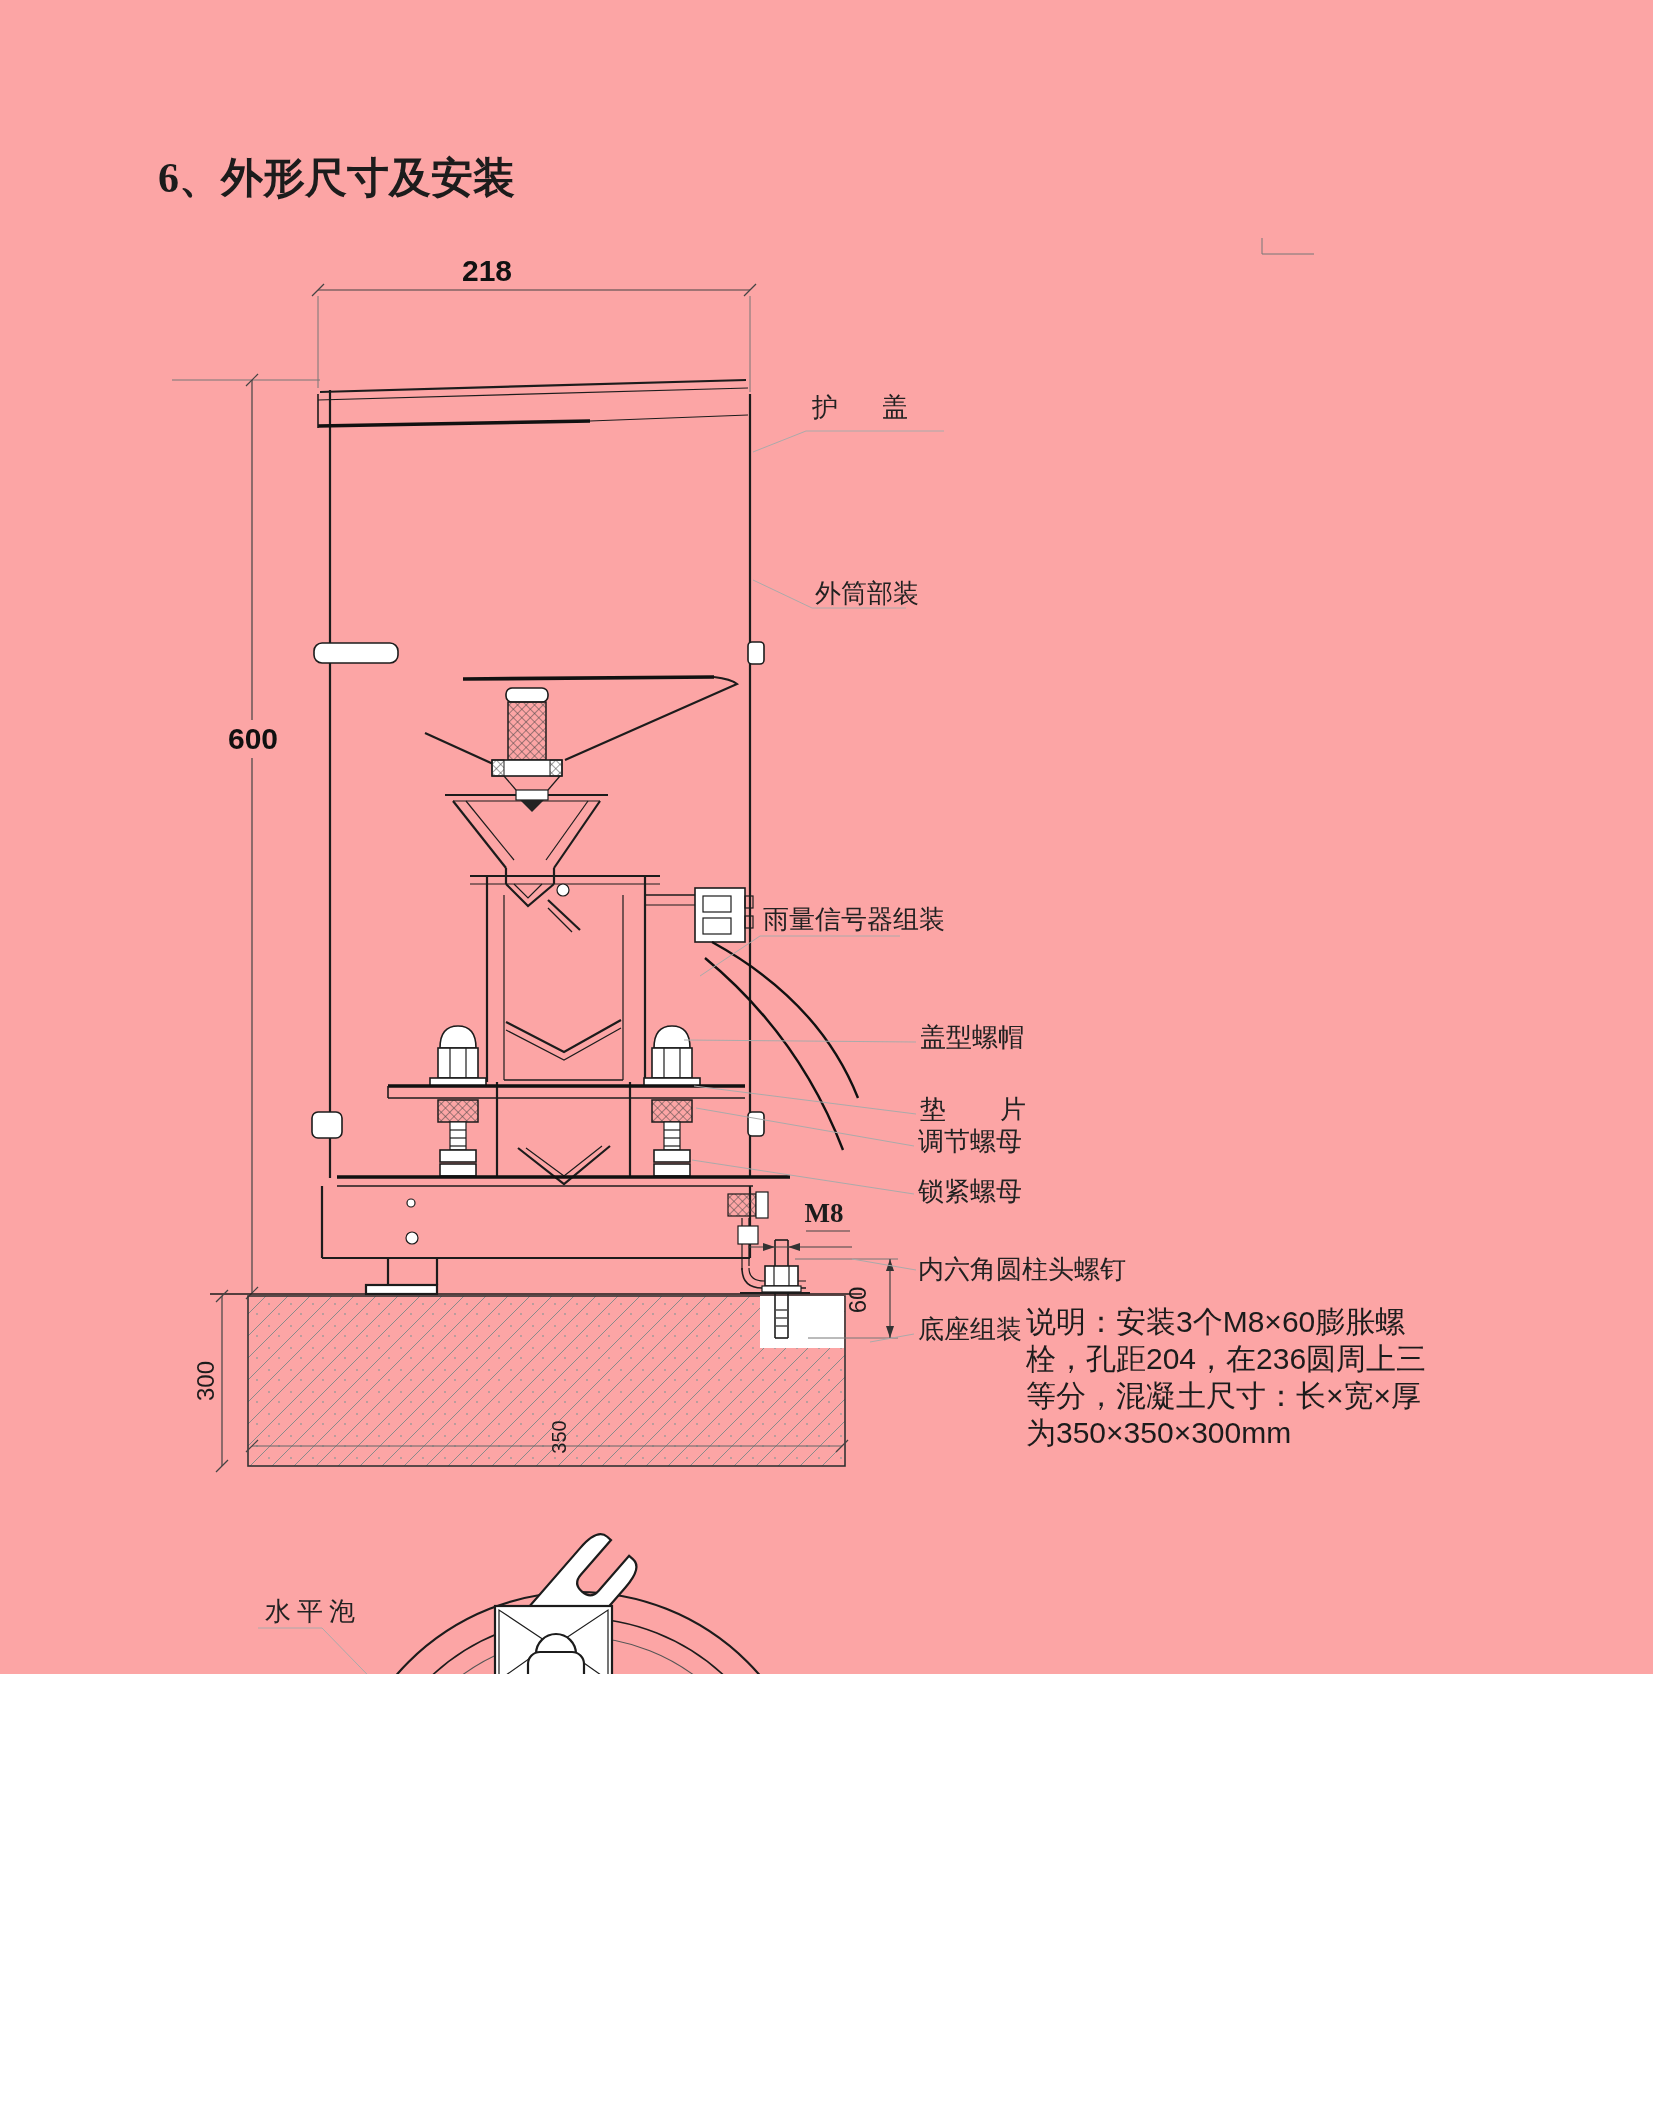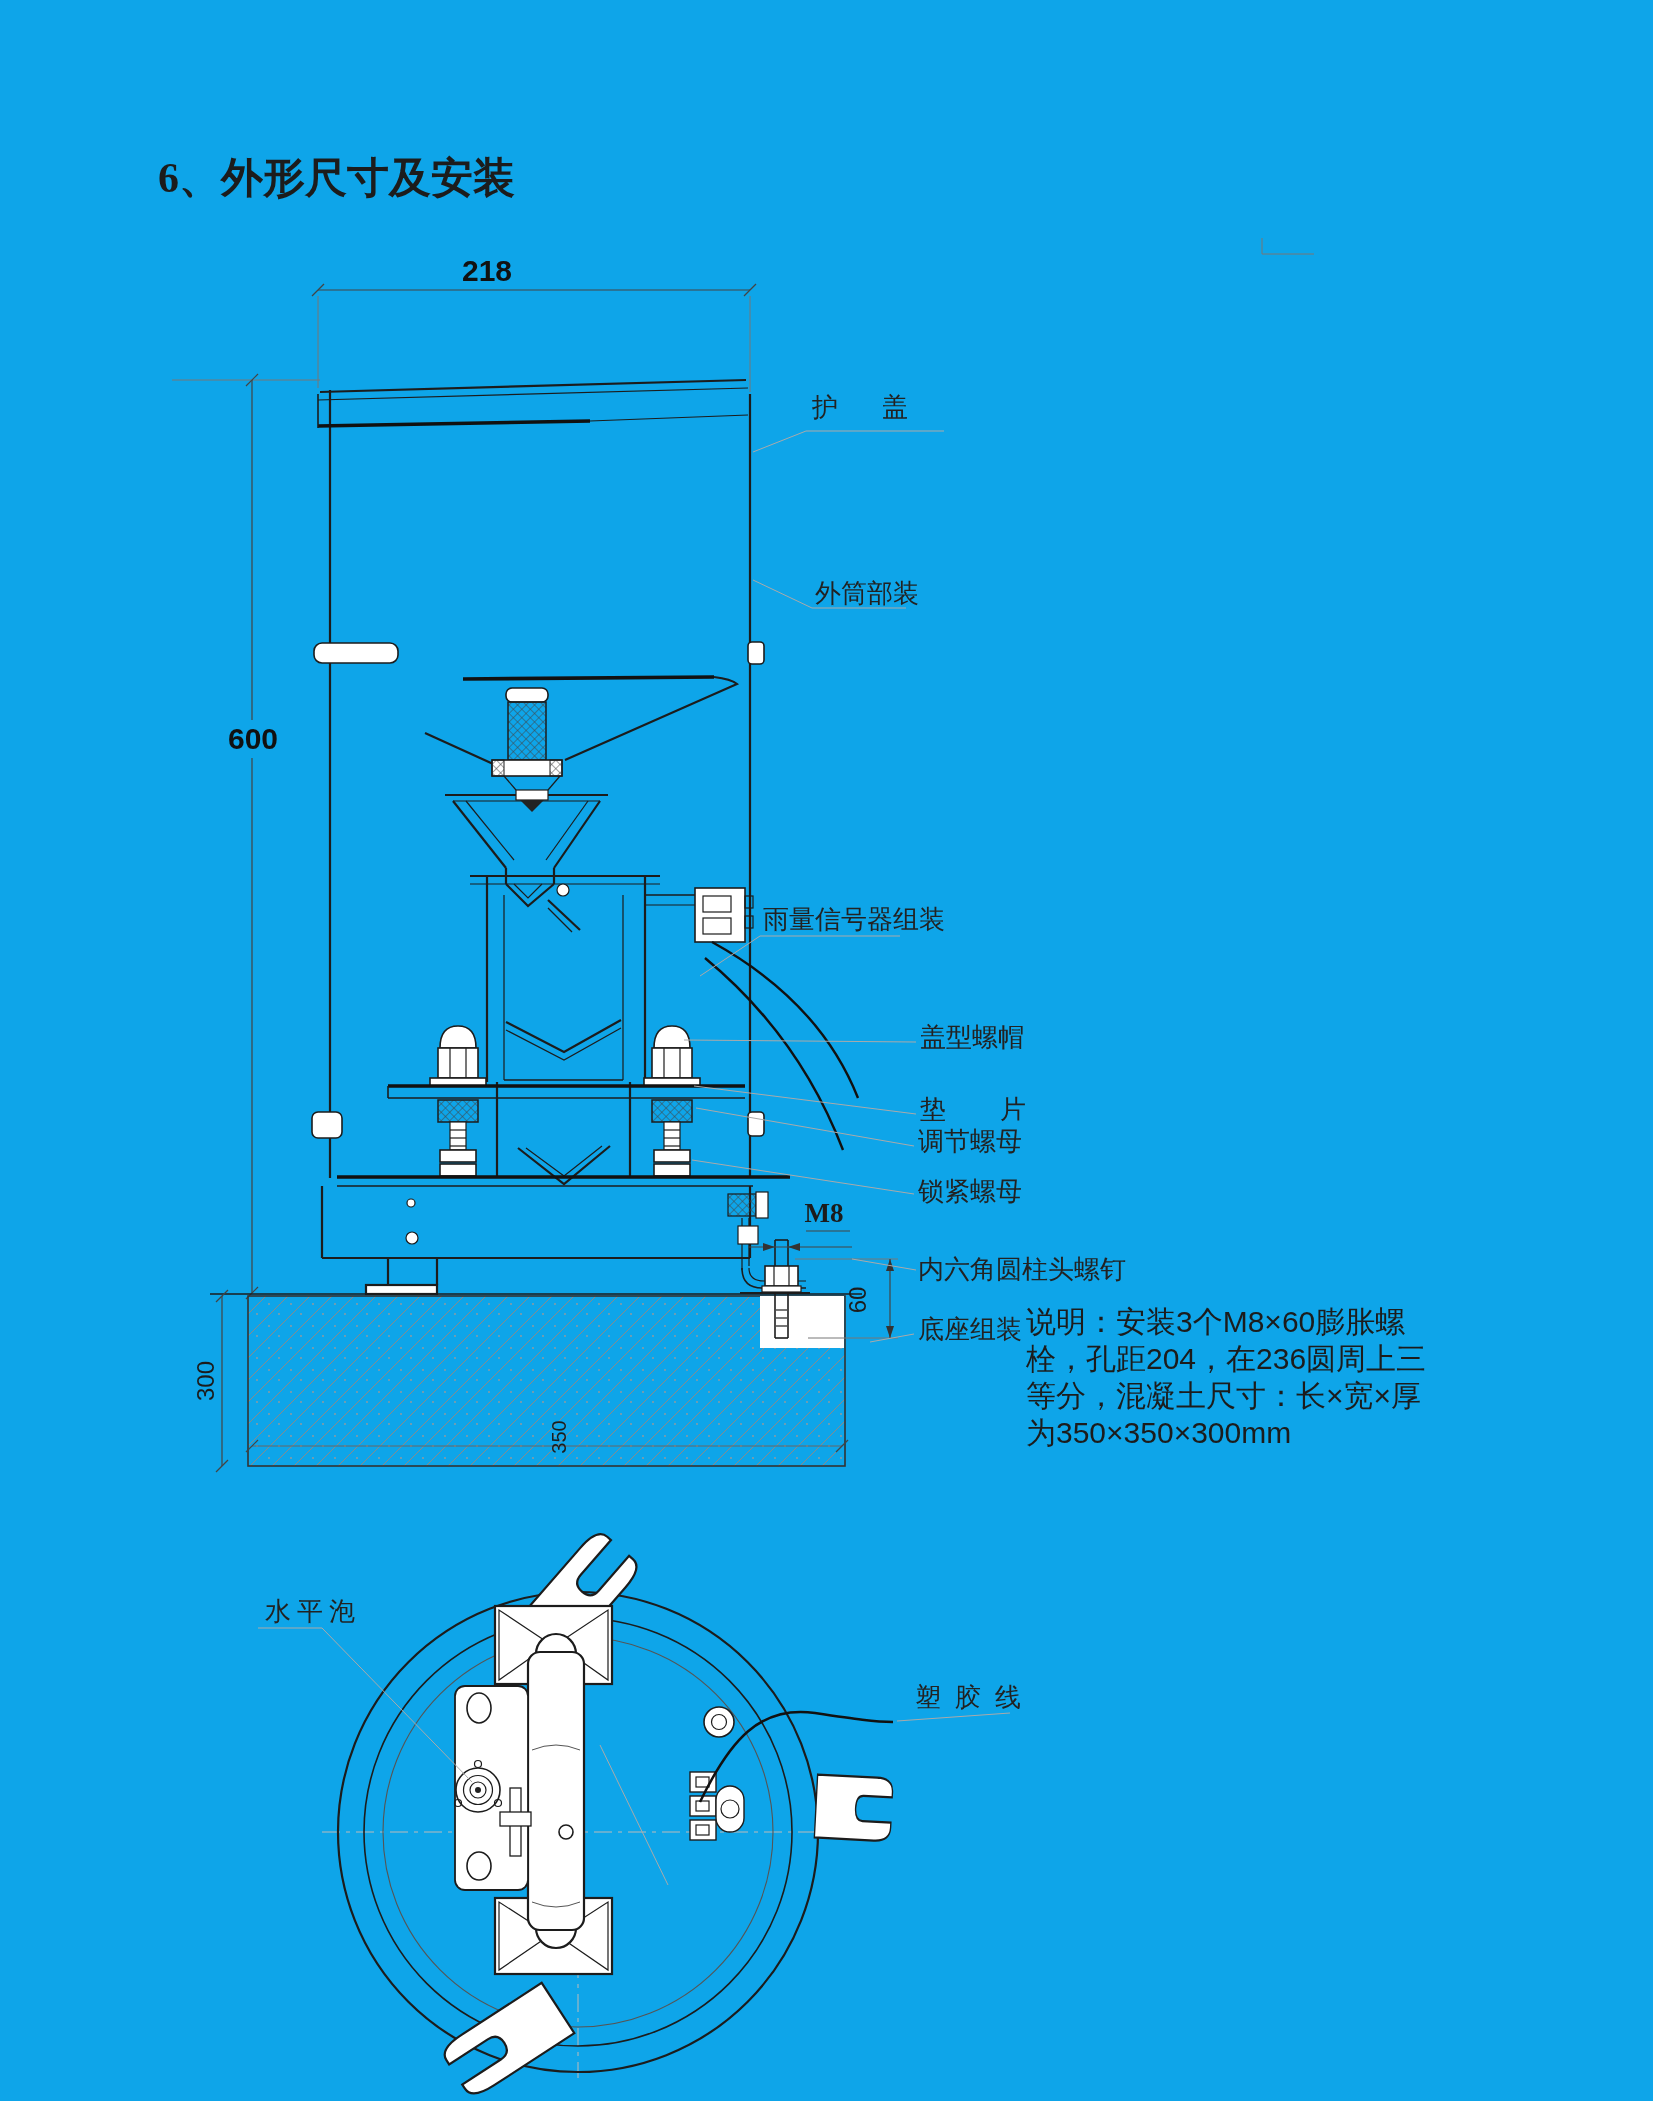--- a/index.html
+++ b/index.html
@@ -1,16 +1,16 @@
 <!DOCTYPE html>
 <html><head>
 <meta charset="utf-8">
 <style>
   html,body{margin:0;padding:0;background:#ffffff;}
-  .page{position:relative;width:1653px;height:2101px;background:#0ea5e9;overflow:hidden;
+  .page{position:relative;width:1653px;height:1674px;background:#fca5a5;overflow:hidden;
         font-family:"Liberation Sans",sans-serif;}
   svg{display:block}
   text{fill:#1c1c1c;font-family:"Liberation Sans",sans-serif;}
   .cjk{font-family:"Liberation Serif","DejaVu Serif",serif;}
   .lbl{font-size:26px;fill:#222;}
   .num{font-size:30px;fill:#111;font-weight:600;}
   .s1{stroke:#1c1c1c;stroke-width:1.2;fill:none;}
   .s15{stroke:#1c1c1c;stroke-width:1.6;fill:none;}
   .s2{stroke:#1c1c1c;stroke-width:2.2;fill:none;}
   .s3{stroke:#111;stroke-width:3.6;fill:none;}

